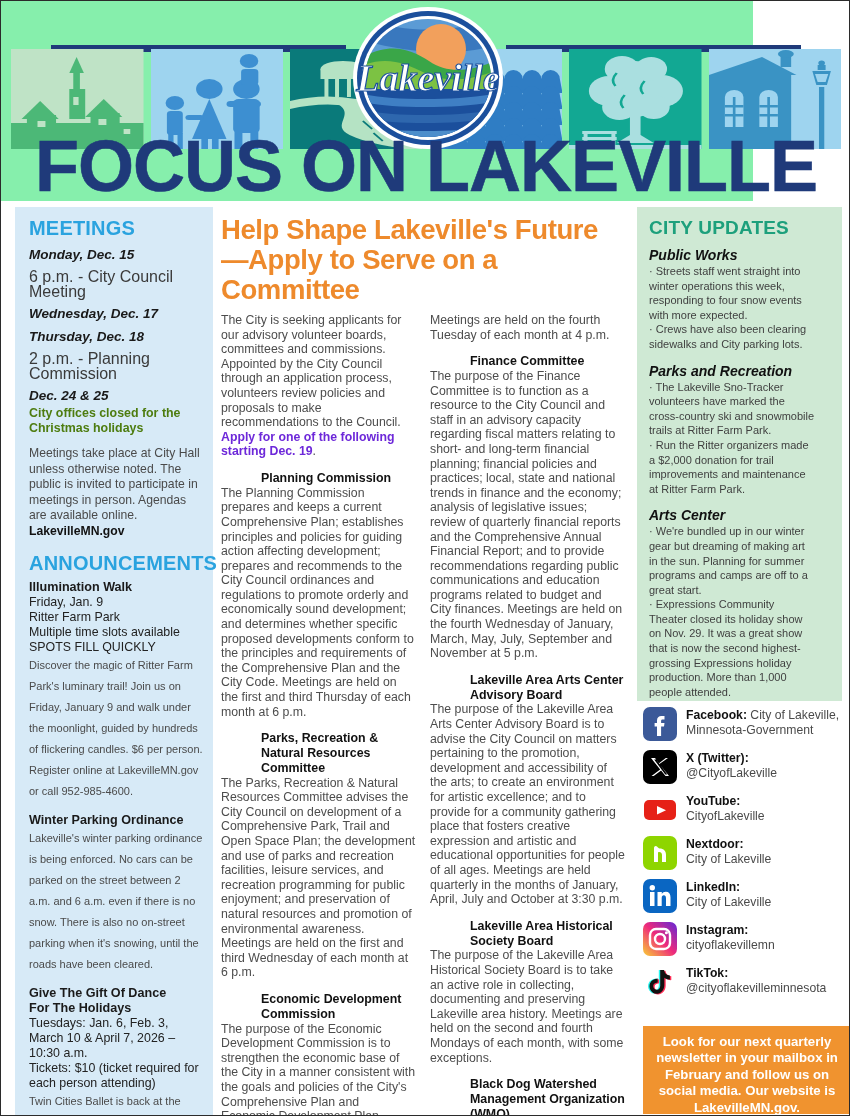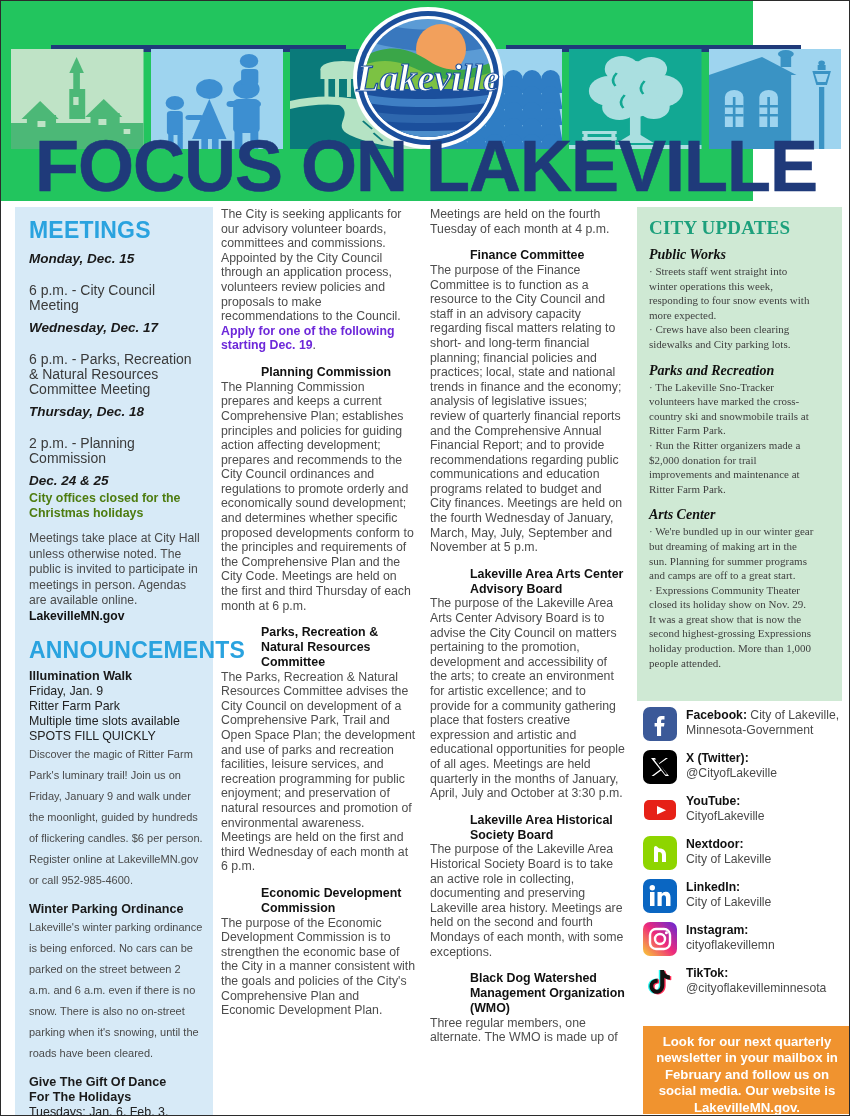--- a/index.html
+++ b/index.html
@@ -11,21 +11,21 @@
   }
   #page {
     position: relative;
     width: 850px; height: 1116px;
     background: #ffffff;
     border: 1px solid #2b2b2b;
     overflow: hidden;
   }
 
   
-  .masthead { position: relative; width: 752px; height: 200px; background: #22c55e; }
+  .masthead { position: relative; width: 752px; height: 200px; background: #86efac; }
   .rule {
     position: absolute; top: 44px; height: 7px; background: #1f3a7a;
   }
   .rule.left  { left: 50px; width: 295px; }
   .rule.right { left: 505px; width: 295px; }
 
   .tiles { position: absolute; top: 48px; left: 10px; width: 830px; height: 100px; display: flex; gap: 7px; }
   .tile { flex: 1 1 0; position: relative; overflow: hidden; }
   .tile svg { display: block; width: 100%; height: 100%; }
 
@@ -57,31 +57,31 @@
   .col-right  { width: 218px; position: relative; }
 
   
   .blue-panel {
     position: absolute; left: 14px; top: 0; width: 198px; height: 910px;
     background: #d7eaf7;
   }
   .left-inner { position: relative; padding: 10px 10px 0 14px; }
 
   .sec-head {
-    font-size: 23px; font-weight: bold; color: #2aa3df;
+    font-size: 20px; font-weight: bold; color: #2aa3df;
     letter-spacing: 0.2px; margin-bottom: 5px;
   }
   .sec-head.ann { margin-top: 13px; }
 
   .mtg-date {
     font-size: 13.5px; font-weight: bold; font-style: italic; color: #1a1a1a;
     margin-top: 7px; line-height: 16px;
   }
   .mtg-desc {
-    font-size: 14px; color: #3a3a3a; line-height: 15px; margin-top: 16px;
+    font-size: 16px; color: #3a3a3a; line-height: 15px; margin-top: 6px;
   }
   .mtg-bold {
     font-size: 12.4px; color: #4d7c0f; font-weight: bold; line-height: 15px; margin-top: 2px;
   }
   .mtg-note {
     font-size: 12.2px; color: #4a4a4a; line-height: 15.5px; margin-top: 10px;
   }
   .mtg-note b { color: #111; }
 
   .ann-title {
@@ -113,21 +113,21 @@
   }
   .p.after-sub { margin-top: 0px; }
   .p.spaced { margin-top: 12px; }
   .p.final { margin-top: 12px; font-weight: bold; color: #111; }
 
   
   .green-panel {
     position: absolute; left: 4px; top: 0; width: 205px; height: 494px;
     background: #cfe9d4;
   }
-  .right-inner { position: relative; padding: 10px 27px 0 12px; font-family: Liberation Serif, serif; }
+  .right-inner { position: relative; padding: 10px 27px 0 12px; }
   .sec-head.green { color: #1da07c; font-size: 19px; }
   .cu-sub {
     font-size: 14px; font-weight: bold; font-style: italic; color: #111;
     margin-top: 11px; margin-bottom: 1px;
   }
   .cu-sub.first { margin-top: 8px; }
   .cu-body { font-size: 11px; color: #3f3f3f; line-height: 14.6px; }
 
   
   .social {
@@ -338,21 +338,20 @@
       <div class="blue-panel">
         <div class="left-inner">
           <div class="sec-head">MEETINGS</div>
 
           <div>
             <div class="mtg-date">Monday, Dec. 15</div>
             <div class="mtg-desc">6 p.m. - City Council Meeting</div>
           </div>
           <div>
             <div class="mtg-date">Wednesday, Dec. 17</div>
-            <div class="mtg-desc">6 p.m. - Parks, Recreation &amp; Natural Resources Committee Meeting</div>
           </div>
           <div>
             <div class="mtg-date">Thursday, Dec. 18</div>
             <div class="mtg-desc">2 p.m. - Planning Commission</div>
           </div>
           <div>
             <div class="mtg-date">Dec. 24 &amp; 25</div>
             <div class="mtg-bold">City offices closed for the Christmas holidays</div>
           </div>
 
@@ -379,20 +378,21 @@
 For The Holidays</div>
             <div class="ann-lines" style="white-space:pre-line">Tuesdays: Jan. 6, Feb. 3, March 10 &amp; April 7, 2026 – 10:30 a.m.
 Tickets: $10 (ticket required for each person attending)</div>
             <div class="ann-body">Twin Cities Ballet is back at the Lakeville Area Arts Center with their popular "Dance With Me" series! A magical mini-show where kids can meet, dance with and watch TCB's professional dancers in full costume. Perfect for families with little dancers ages 2+!</div>
           </div>
         </div>
       </div>
     </div>
 
     <div class="col-center">
+      <div class="headline">Help Shape Lakeville's Future—Apply to Serve on a Committee</div>
 
       <div class="two-col">
         <div class="p"><span>The City is seeking applicants for our advisory volunteer boards, committees and commissions. Appointed by the City Council through an application process, volunteers review policies and proposals to make recommendations to the Council. </span><b>Apply for one of the following starting Dec. 19</b><span>.</span></div>
 
         <div class="sub">Planning Commission</div>
         <div class="p after-sub">The Planning Commission prepares and keeps a current Comprehensive Plan; establishes principles and policies for guiding action affecting development; prepares and recommends to the City Council ordinances and regulations to promote orderly and economically sound development; and determines whether specific proposed developments conform to the principles and requirements of the Comprehensive Plan and the City Code. Meetings are held on the first and third Thursday of each month at 6 p.m.</div>
 
         <div class="sub">Parks, Recreation &amp; Natural Resources Committee</div>
         <div class="p after-sub">The Parks, Recreation &amp; Natural Resources Committee advises the City Council on development of a Comprehensive Park, Trail and Open Space Plan; the development and use of parks and recreation facilities, leisure services, and recreation programming for public enjoyment; and preservation of natural resources and promotion of environmental awareness. Meetings are held on the first and third Wednesday of each month at 6 p.m.</div>
 

